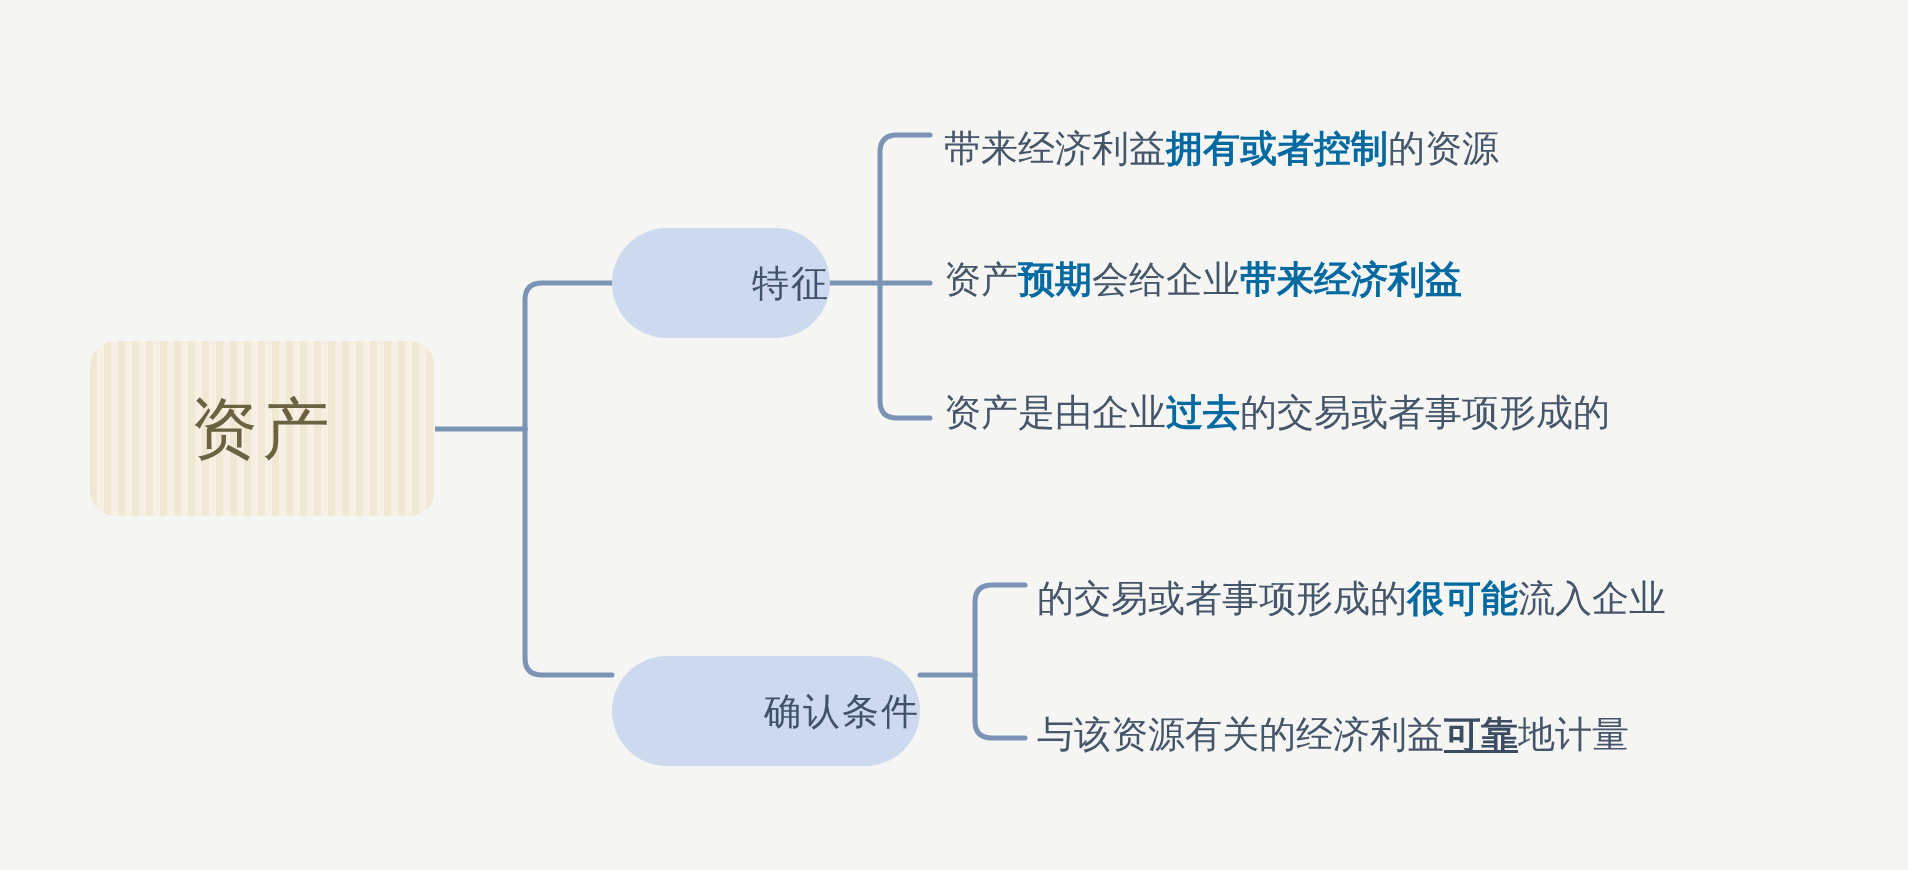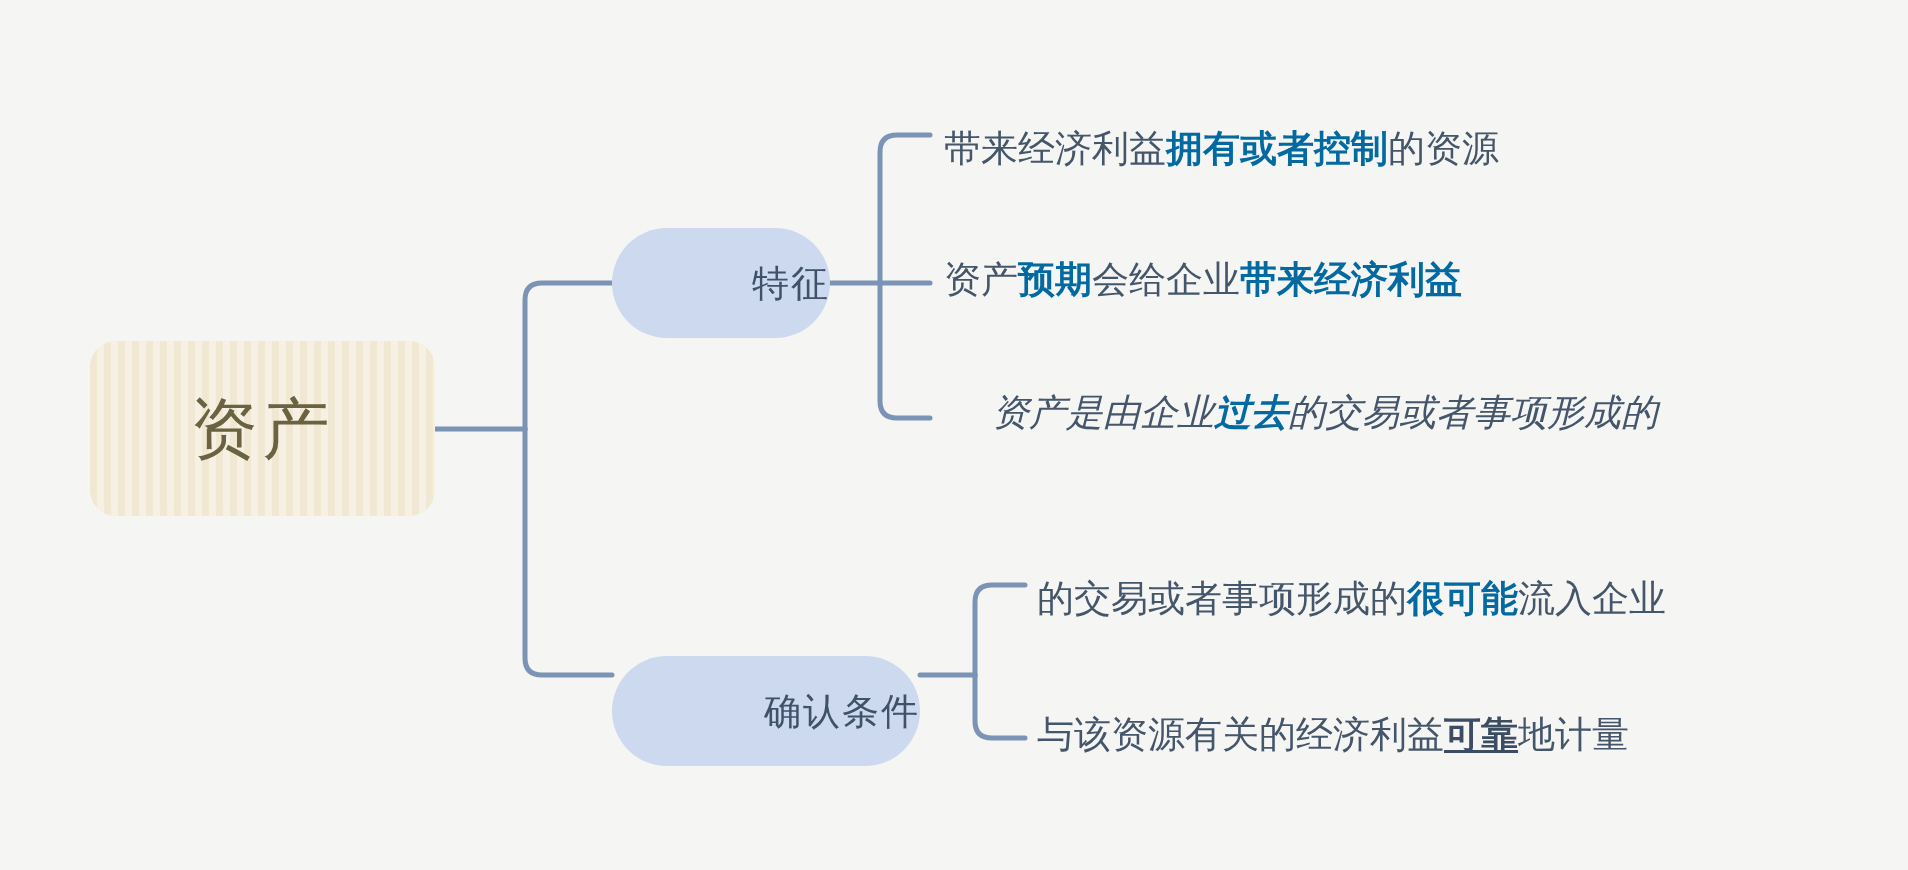--- a/index.html
+++ b/index.html
@@ -112,21 +112,21 @@
   }
   .hl-bold-underline {
     font-weight: 700;
     color: #3c4d63;
     text-decoration: underline;
     text-underline-offset: 3px;
   }
 
   #leaf-f1 { left: 944px; top:  128px; }
   #leaf-f2 { left: 944px; top:  259px; }
-  #leaf-f3 { left: 992px; top:  392px; font-style: italic; }
+  #leaf-f3 { left: 944px; top:  392px; }
   #leaf-c1 { left: 1037px; top: 578px; }
   #leaf-c2 { left: 1037px; top: 714px; }
 </style>
 </head>
 <body>
 
 <div id="canvas">
 
   <svg id="connectors" viewBox="0 0 1908 870" xmlns="http://www.w3.org/2000/svg">
 

